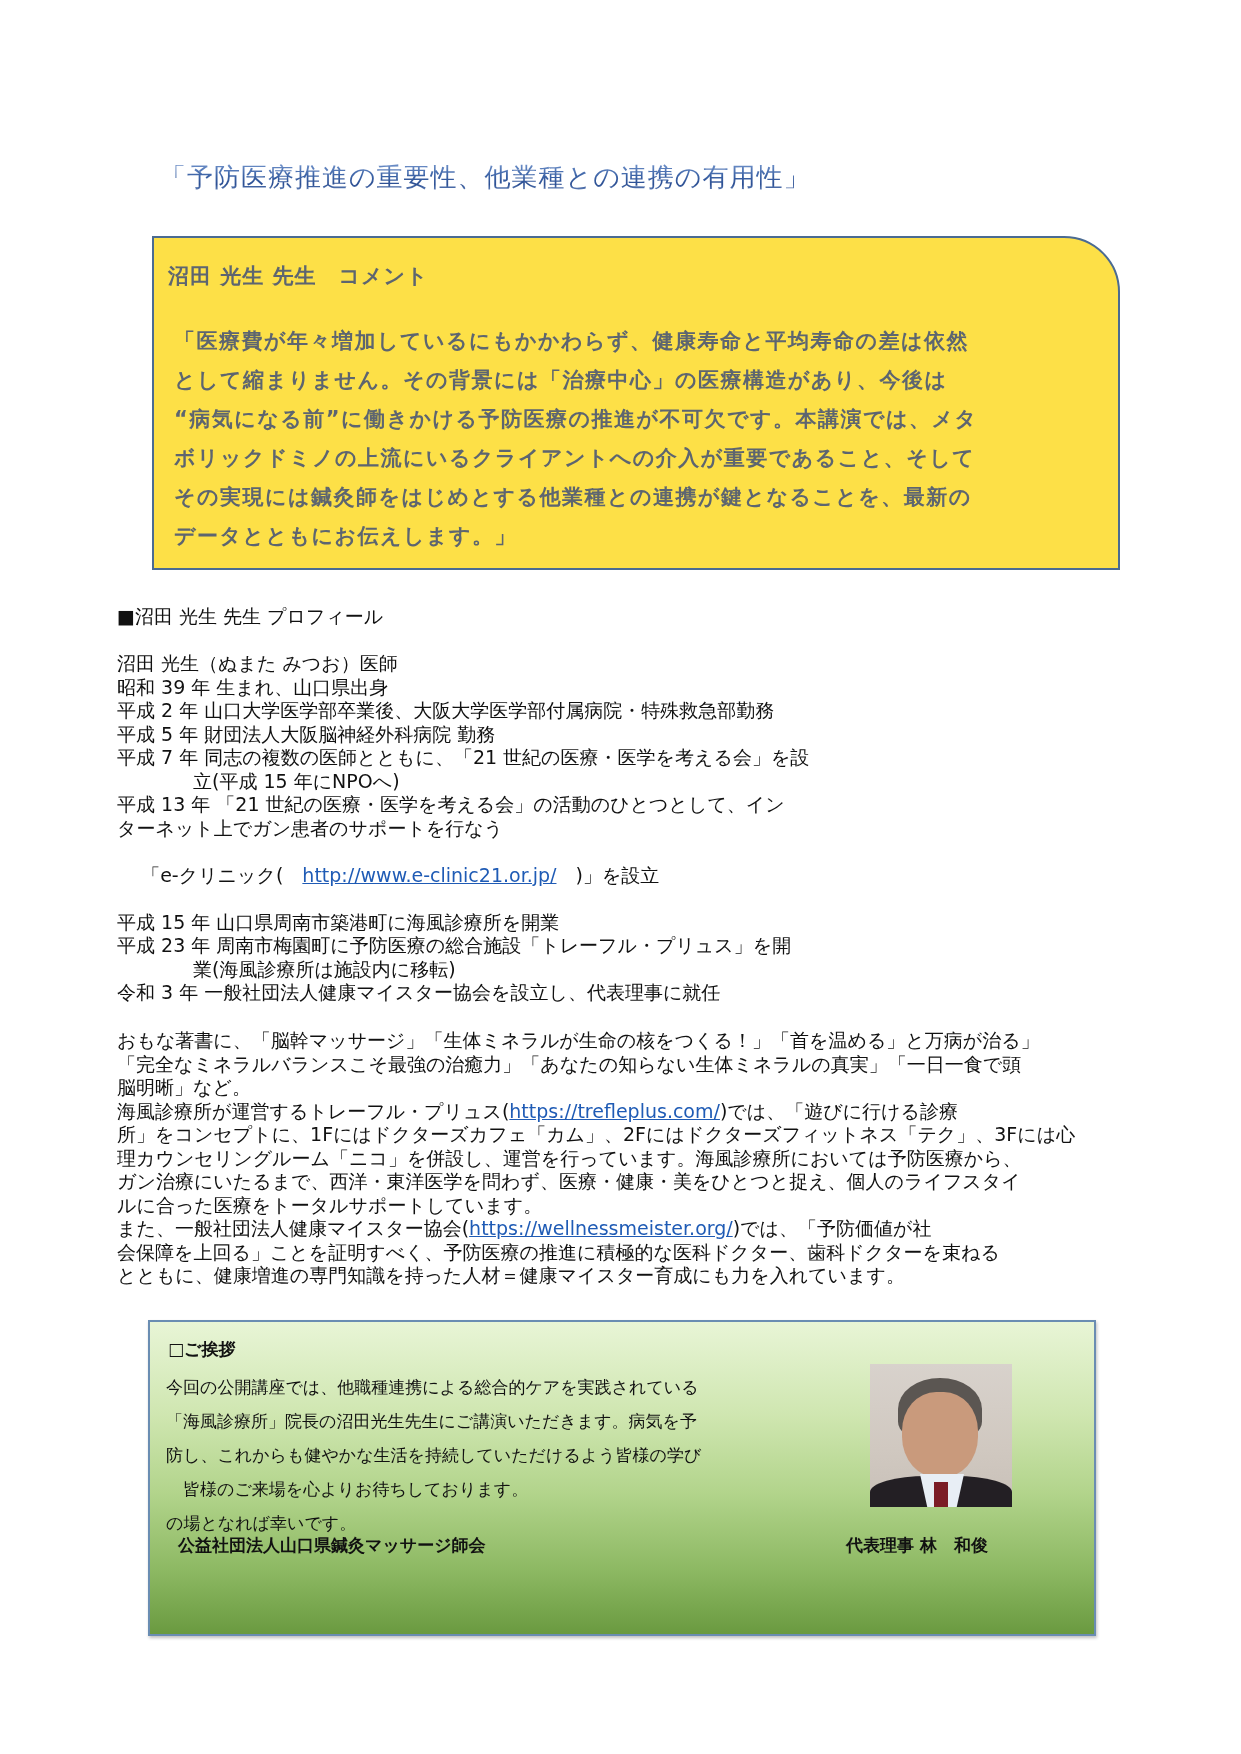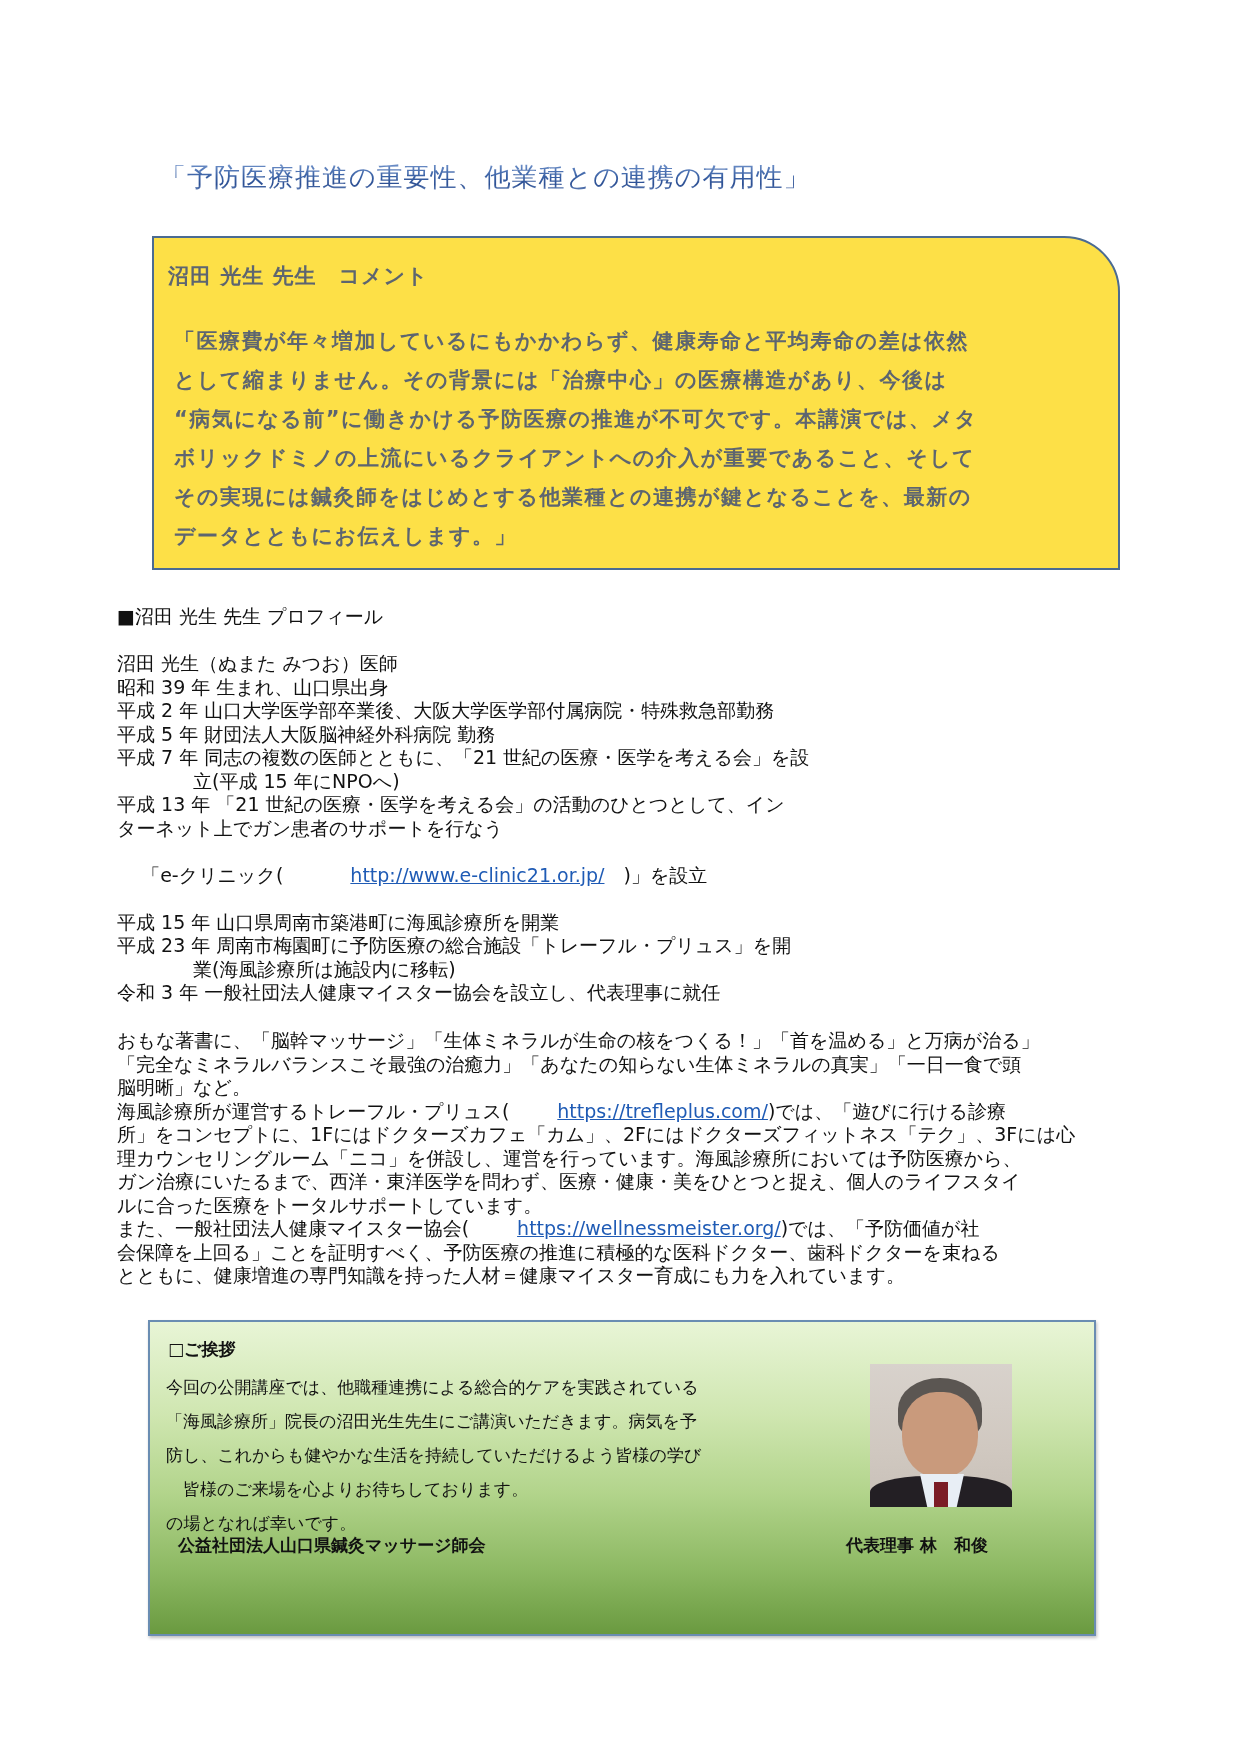--- a/index.html
+++ b/index.html
@@ -29,21 +29,21 @@
   .comment-body { position: absolute; left: 20px; top: 84px; width: 930px; }
   .comment-line {
     font-size: 21px; font-weight: bold; color: #5d6570; letter-spacing: 1.5px;
     line-height: 39px; white-space: nowrap;
   }
   .profile-head {
     position: absolute; left: 117px; top: 604px; font-size: 19px; white-space: pre;
   }
   .profile { position: absolute; left: 117px; top: 652px; width: 1020px; }
   .pline { font-size: 19px; line-height: 23.5px; white-space: pre; }
-  .link { color: #1f5bb5; text-decoration: underline; margin-left: 48px; }
+  .link { color: #1f5bb5; text-decoration: underline; }
   .bio { position: absolute; left: 117px; top: 1029px; width: 1020px; }
   .bline { font-size: 19px; line-height: 23.5px; white-space: nowrap; }
   .greet-box {
     position: absolute; left: 148px; top: 1320px; width: 948px; height: 316px;
     border: 2px solid #6a8db2; box-sizing: border-box;
     background: linear-gradient(180deg, #e8f5d6 0%, #cfe6b0 30%, #b2d48b 55%, #8cb862 80%, #6a9a40 100%);
     box-shadow: 1px 2px 3px rgba(0,0,0,0.25);
   }
   .greet-head { position: absolute; left: 18px; top: 16px; font-size: 17px; font-weight: bold; }
   .greet-body { position: absolute; left: 16px; top: 48px; width: 660px; }

